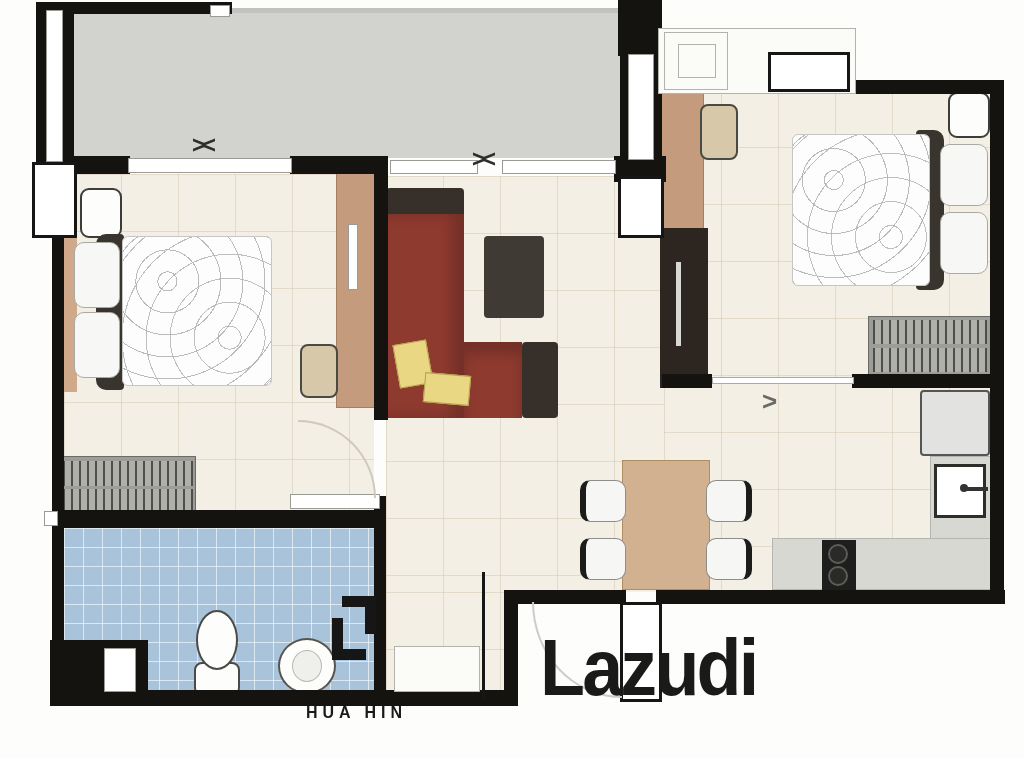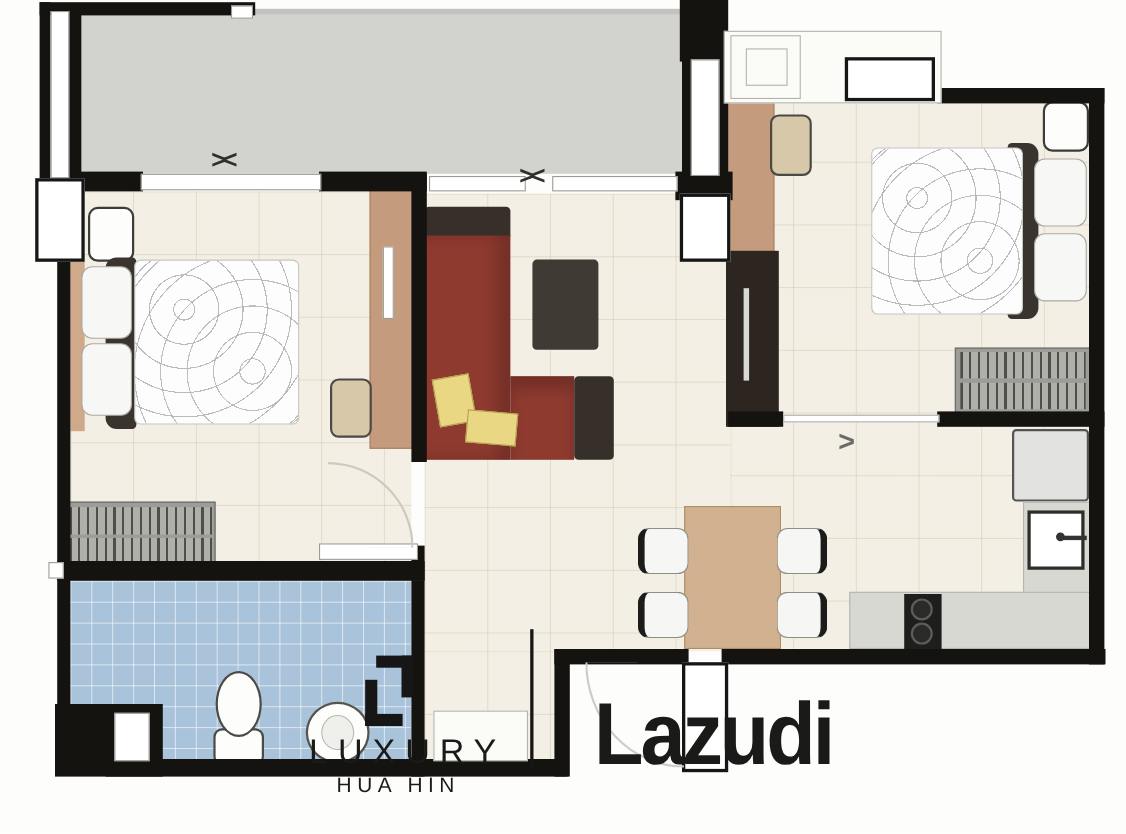--- a/index.html
+++ b/index.html
@@ -37,21 +37,21 @@
   .chair-d.left{border-left:6px solid #1c1c1a;}
   .chair-d.right{border-right:6px solid #1c1c1a;}
   .counter{background:var(--counter-gray,#d8d8d3);border:1px solid #b5b5b0;}
   .fixture{background:#fdfdfc;border:2px solid #4a4a46;}
   .slide{font-weight:bold;color:#2e2e2c;font-size:23px;letter-spacing:-3px;}
   .arcTR{border-top:2px solid #cfc9bd;border-right:2px solid #cfc9bd;border-top-right-radius:100%;}
   .arcBL{border-bottom:2px solid #cdcdc8;border-left:2px solid #cdcdc8;border-bottom-left-radius:100%;}
   .wm{color:#1a1a19;}
   #lazudi{font-size:80px;font-weight:700;letter-spacing:-3px;line-height:1;transform:scaleX(.92);transform-origin:left top;}
   #luxury{font-size:31px;font-weight:400;letter-spacing:9px;line-height:1;}
-  #huahin{font-size:19px;font-weight:400;letter-spacing:5px;line-height:1;}
+  #huahin{font-size:16px;font-weight:700;letter-spacing:5px;line-height:1;}
   .lbar{position:absolute;background:#161616;}
 </style>
 </head>
 <body>
 
 <div id="plan">
 
   <div class="e balcony" style="left:74px;top:10px;width:546px;height:148px;"></div>
   <div class="e" style="left:228px;top:8px;width:392px;height:5px;background:#c2c2bf;"></div>
   <div class="e floor" style="left:64px;top:174px;width:310px;height:338px;"></div>
@@ -166,18 +166,17 @@
   <div class="e arcBL" style="left:532px;top:602px;width:90px;height:96px;"></div>
 
   <div class="e slide" style="left:192px;top:132px;">&gt;&lt;</div>
   <div class="e slide" style="left:472px;top:146px;">&gt;&lt;</div>
   <div class="e" style="left:762px;top:386px;font-size:26px;color:#6a6a66;font-weight:bold;">&gt;</div>
 
   <div class="e" style="left:330px;top:596px;width:50px;height:66px;">
     <div class="e" style="left:12px;top:0px;width:34px;height:38px;border-top:11px solid #161616;border-right:11px solid #161616;"></div>
     <div class="e" style="left:2px;top:22px;width:34px;height:42px;border-bottom:11px solid #161616;border-left:11px solid #161616;"></div>
   </div>
-  <div class="e wm" id="luxury" style="left:281px;top:668px;">LUXURY</div>
   <div class="e wm" id="huahin" style="left:306px;top:705px;">HUA HIN</div>
   <div class="e lbar" style="left:482px;top:572px;width:3px;height:126px;"></div>
   <div class="e wm" id="lazudi" style="left:540px;top:628px;">Lazudi</div>
 
 </div>
 
 </body></html>

